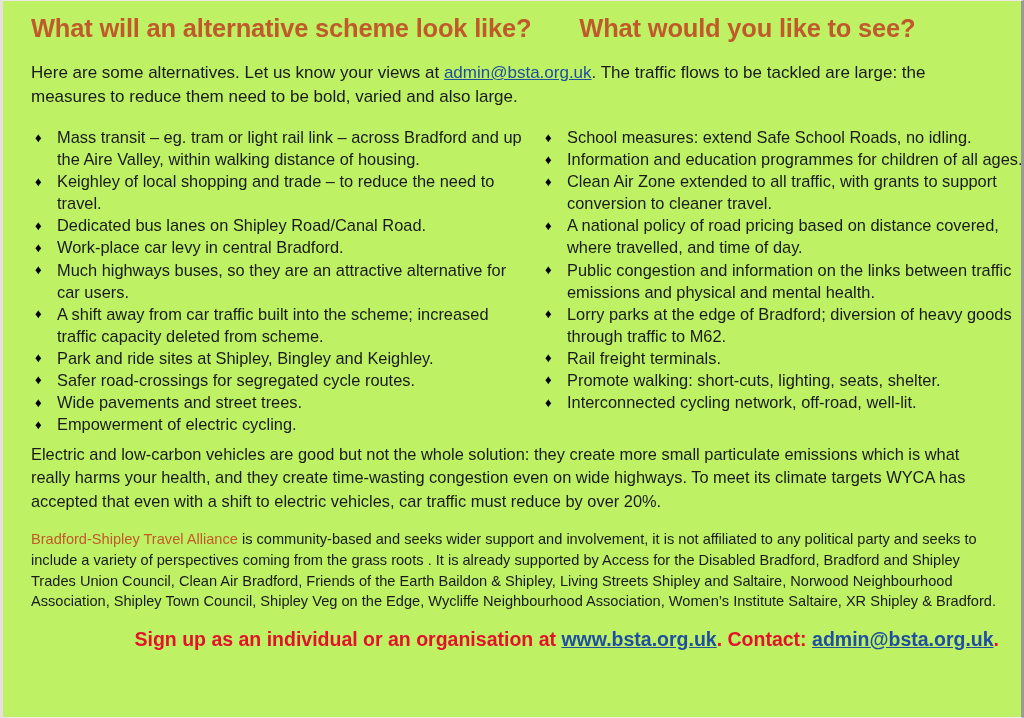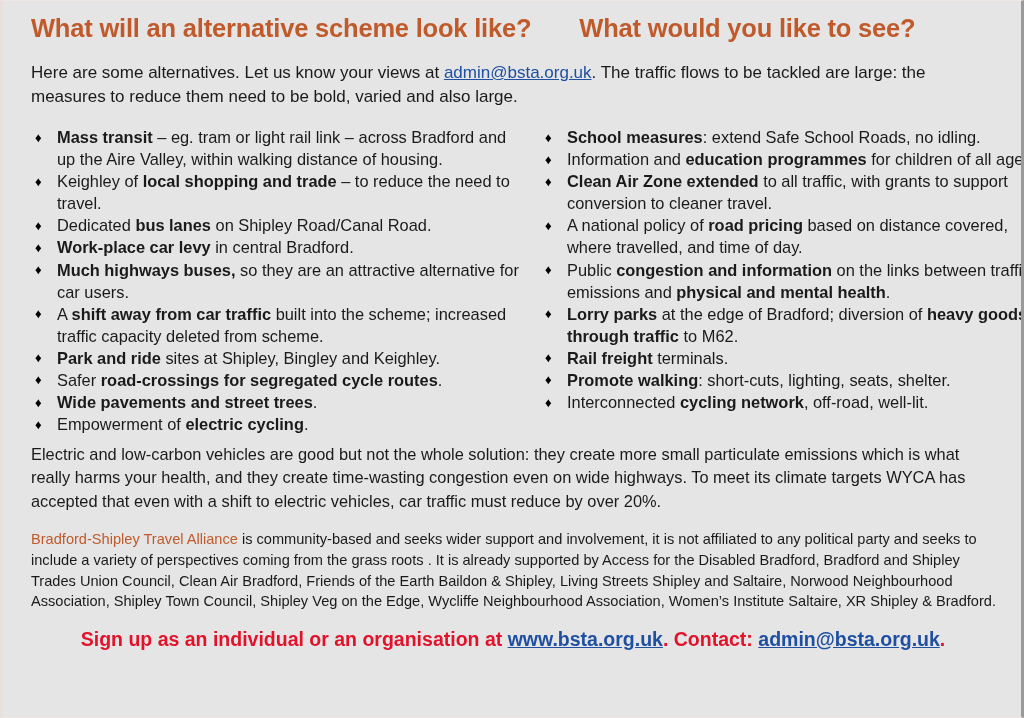--- a/index.html
+++ b/index.html
@@ -9,21 +9,21 @@
     background: #ffffff;
   }
   body {
     font-family: "Liberation Sans", sans-serif;
   }
   .page {
     position: relative;
     width: 1024px;
     height: 718px;
     box-sizing: border-box;
-    background: #e5e5e5;
+    background: #bef264;
     border-left: 3px solid #e8e0dc;
     border-right: 3px solid #9a9a9a;
     border-top: 1px solid #efe7e3;
     border-bottom: 1px solid #efe7e3;
     overflow: hidden;
     padding: 12px 22px 0 24px;
   }
 
   
   .headings {
@@ -81,21 +81,21 @@
     margin-bottom: 0px;
   }
   ul.bullets li .dia {
     position: absolute;
     left: 8px;
     top: 0.05em;
     font-size: 13px;
     line-height: 1.72;
     color: #000;
   }
-  b { font-weight: bold; }
+  b { font-weight: normal; }
 
   
   .para-electric {
     margin-top: 8px;
     padding-left: 4px;
     font-size: 16.4px;
     line-height: 1.42;
     color: #1a1a1a;
     max-width: 975px;
   }
@@ -108,21 +108,21 @@
     max-width: 985px;
   }
   .alliance-name {
     color: #c05a2b;
     font-weight: normal;
   }
 
   
   .cta {
     margin-top: 12px;
-    text-align: center;
+    text-align: right;
     color: #e3122b;
     font-weight: bold;
     font-size: 19.5px;
     line-height: 1.3;
   }
   .cta a.link {
     color: #1f4fa0;
     text-decoration: underline;
     font-weight: bold;
   }

